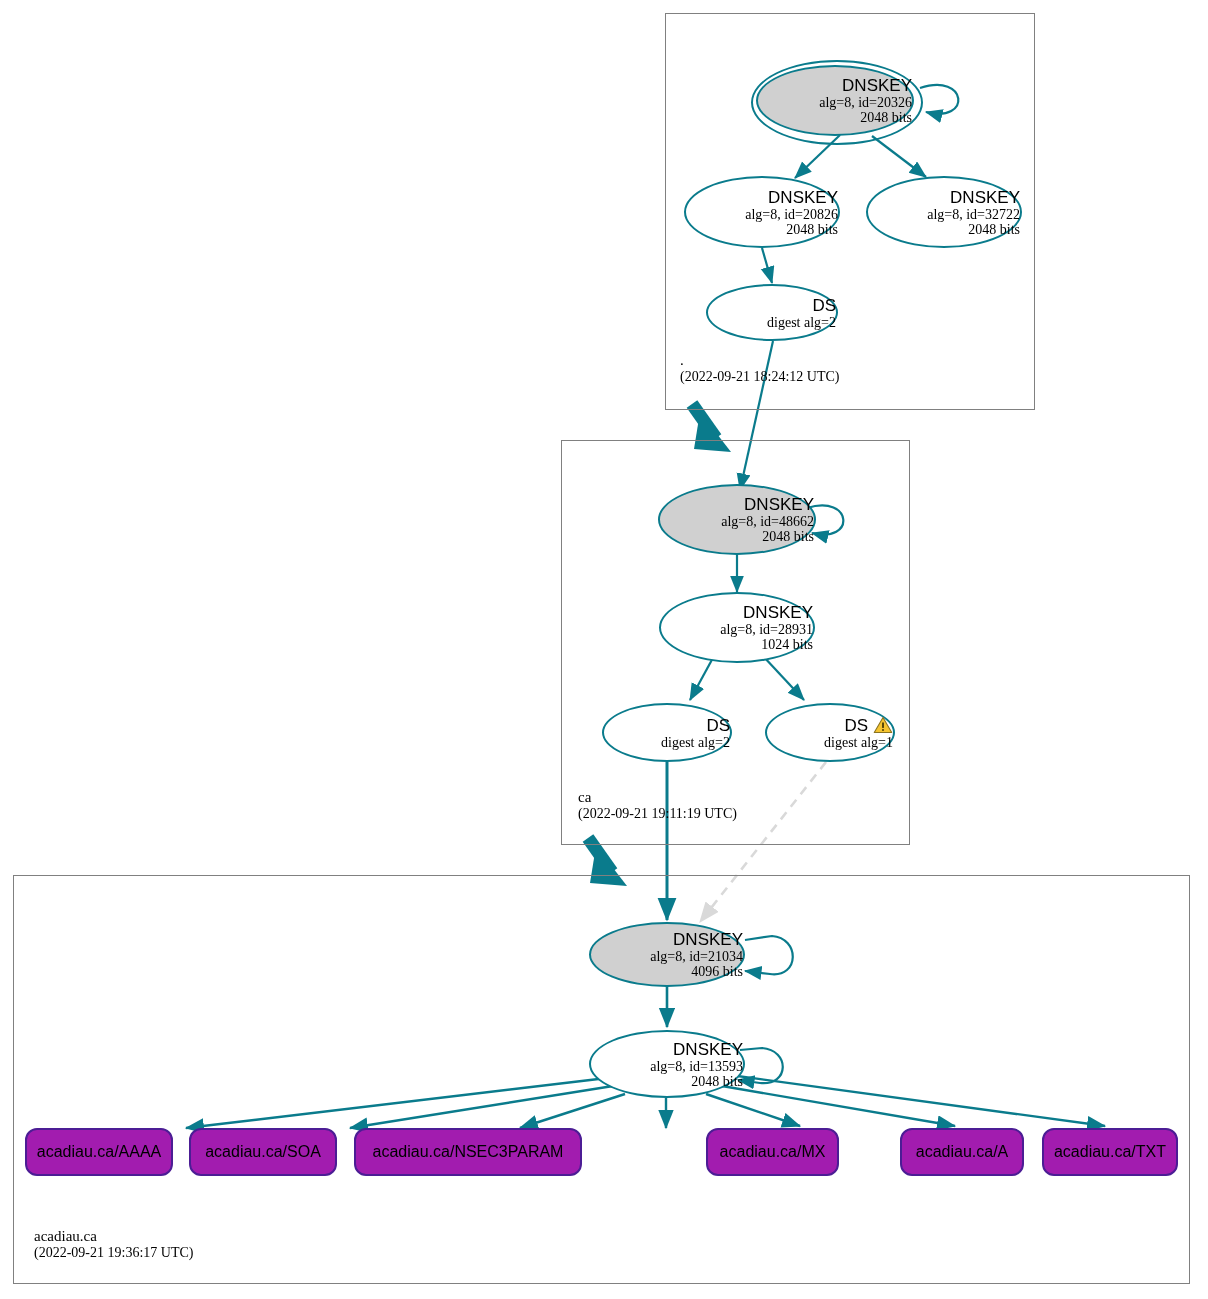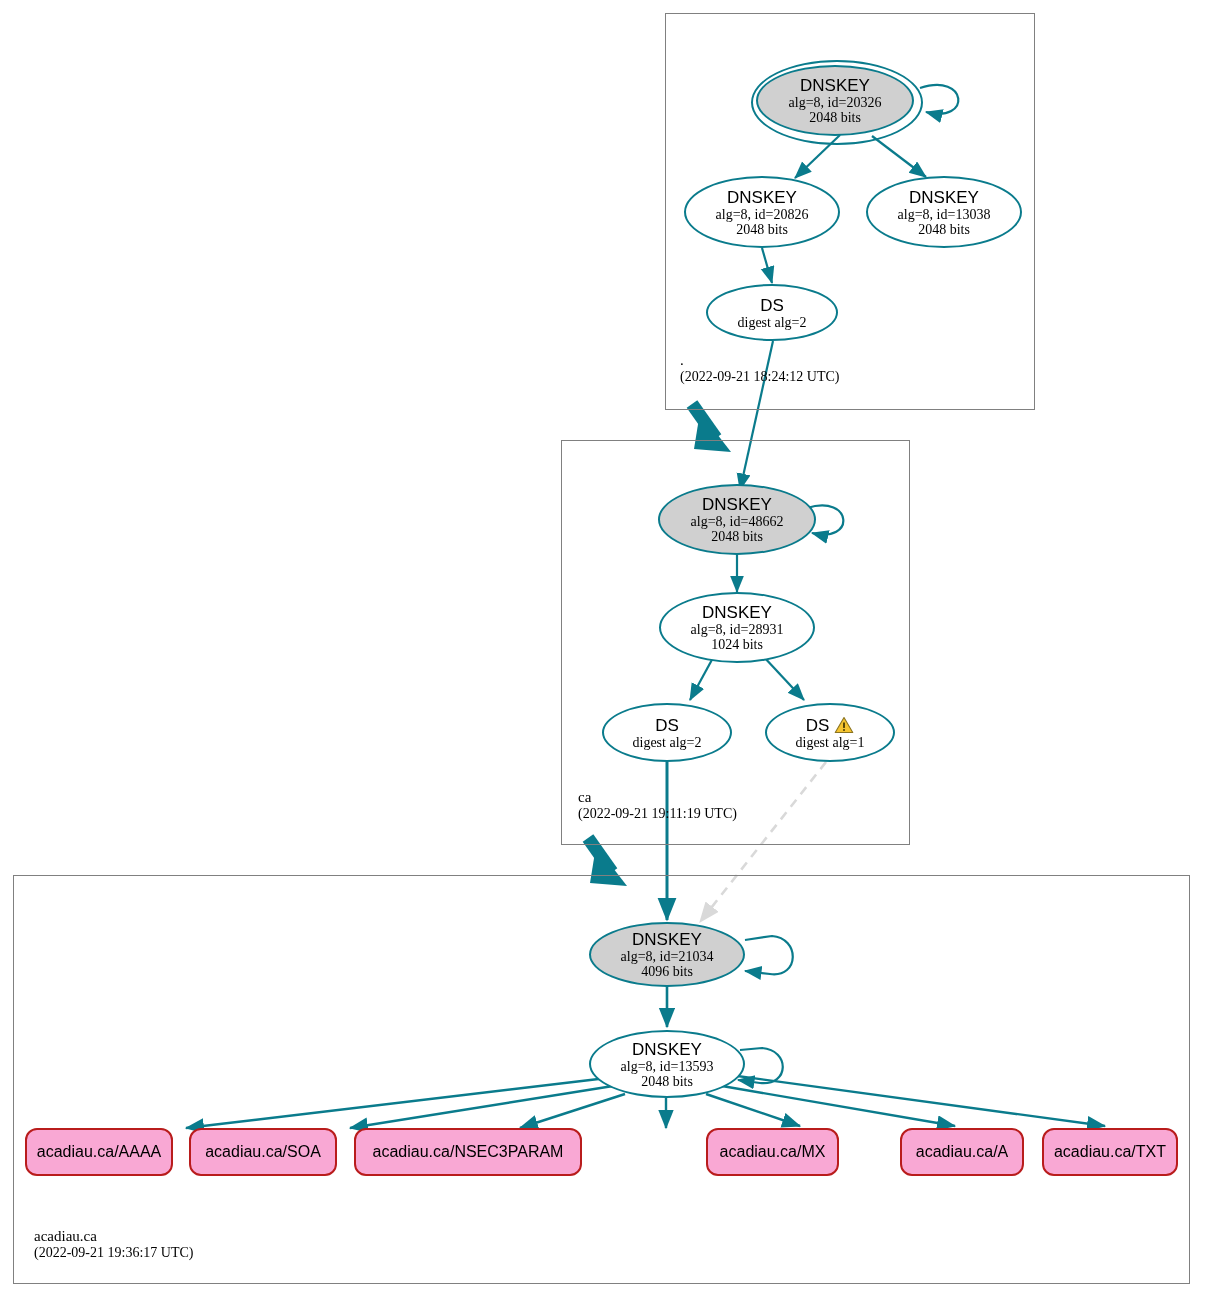--- a/index.html
+++ b/index.html
@@ -8,28 +8,28 @@
   #edges{position:absolute;left:0;top:0;width:1208px;height:1299px;pointer-events:none;}
 
   .zone-box{position:absolute;border:1px solid #808080;background:transparent;box-sizing:border-box;}
   .zone-label{position:absolute;font-family:"Liberation Serif",serif;color:#000;white-space:nowrap;}
   .zone-name{font-size:15px;}
   .zone-time{font-size:14px;}
 
   .node{position:absolute;display:flex;flex-direction:column;align-items:center;justify-content:center;
         text-align:center;box-sizing:border-box;color:#000;}
 
-  .ellipse{border:2px solid #0a7b8c;border-radius:50%;background:#ffffff;}
+  .ellipse{border:2px solid #0a7b8c;border-radius:50%;background:#ffffff;align-items:flex-end;}
   .ellipse.shaded{background:#d0d0d0;}
   .dblring{position:absolute;border:2px solid #0a7b8c;border-radius:50%;background:transparent;pointer-events:none;}
 
   .n-title{font-family:"Liberation Sans",sans-serif;font-size:17px;line-height:19px;}
   .n-sub{font-family:"Liberation Serif",serif;font-size:14px;line-height:15px;}
 
-  .rrset{position:absolute;border:2px solid #b91c1c;border-radius:12px;background:#f9a8d4;
+  .rrset{position:absolute;border:2px solid #4c1d95;border-radius:12px;background:#a21caf;
          display:flex;align-items:center;justify-content:center;
          font-family:"Liberation Sans",sans-serif;font-size:16px;color:#000;box-sizing:border-box;}
 
   .warn{position:absolute;width:20px;height:18px;}
   .titlerow{display:flex;align-items:center;justify-content:center;gap:5px;}
 </style>
 </head>
 <body>
 
 <div id="stage">
@@ -113,21 +113,21 @@
   </div>
 
   <div class="node ellipse" style="left:684px;top:176px;width:156px;height:72px;">
     <div class="n-title">DNSKEY</div>
     <div class="n-sub">alg=8, id=20826</div>
     <div class="n-sub">2048 bits</div>
   </div>
 
   <div class="node ellipse" style="left:866px;top:176px;width:156px;height:72px;">
     <div class="n-title">DNSKEY</div>
-    <div class="n-sub">alg=8, id=13038</div>
+    <div class="n-sub">alg=8, id=32722</div>
     <div class="n-sub">2048 bits</div>
   </div>
 
   <div class="node ellipse" style="left:706px;top:284px;width:132px;height:57px;">
     <div class="n-title">DS</div>
     <div class="n-sub">digest alg=2</div>
   </div>
 
   <div class="node ellipse shaded" style="left:658px;top:484px;width:158px;height:71px;">
     <div class="n-title">DNSKEY</div>

